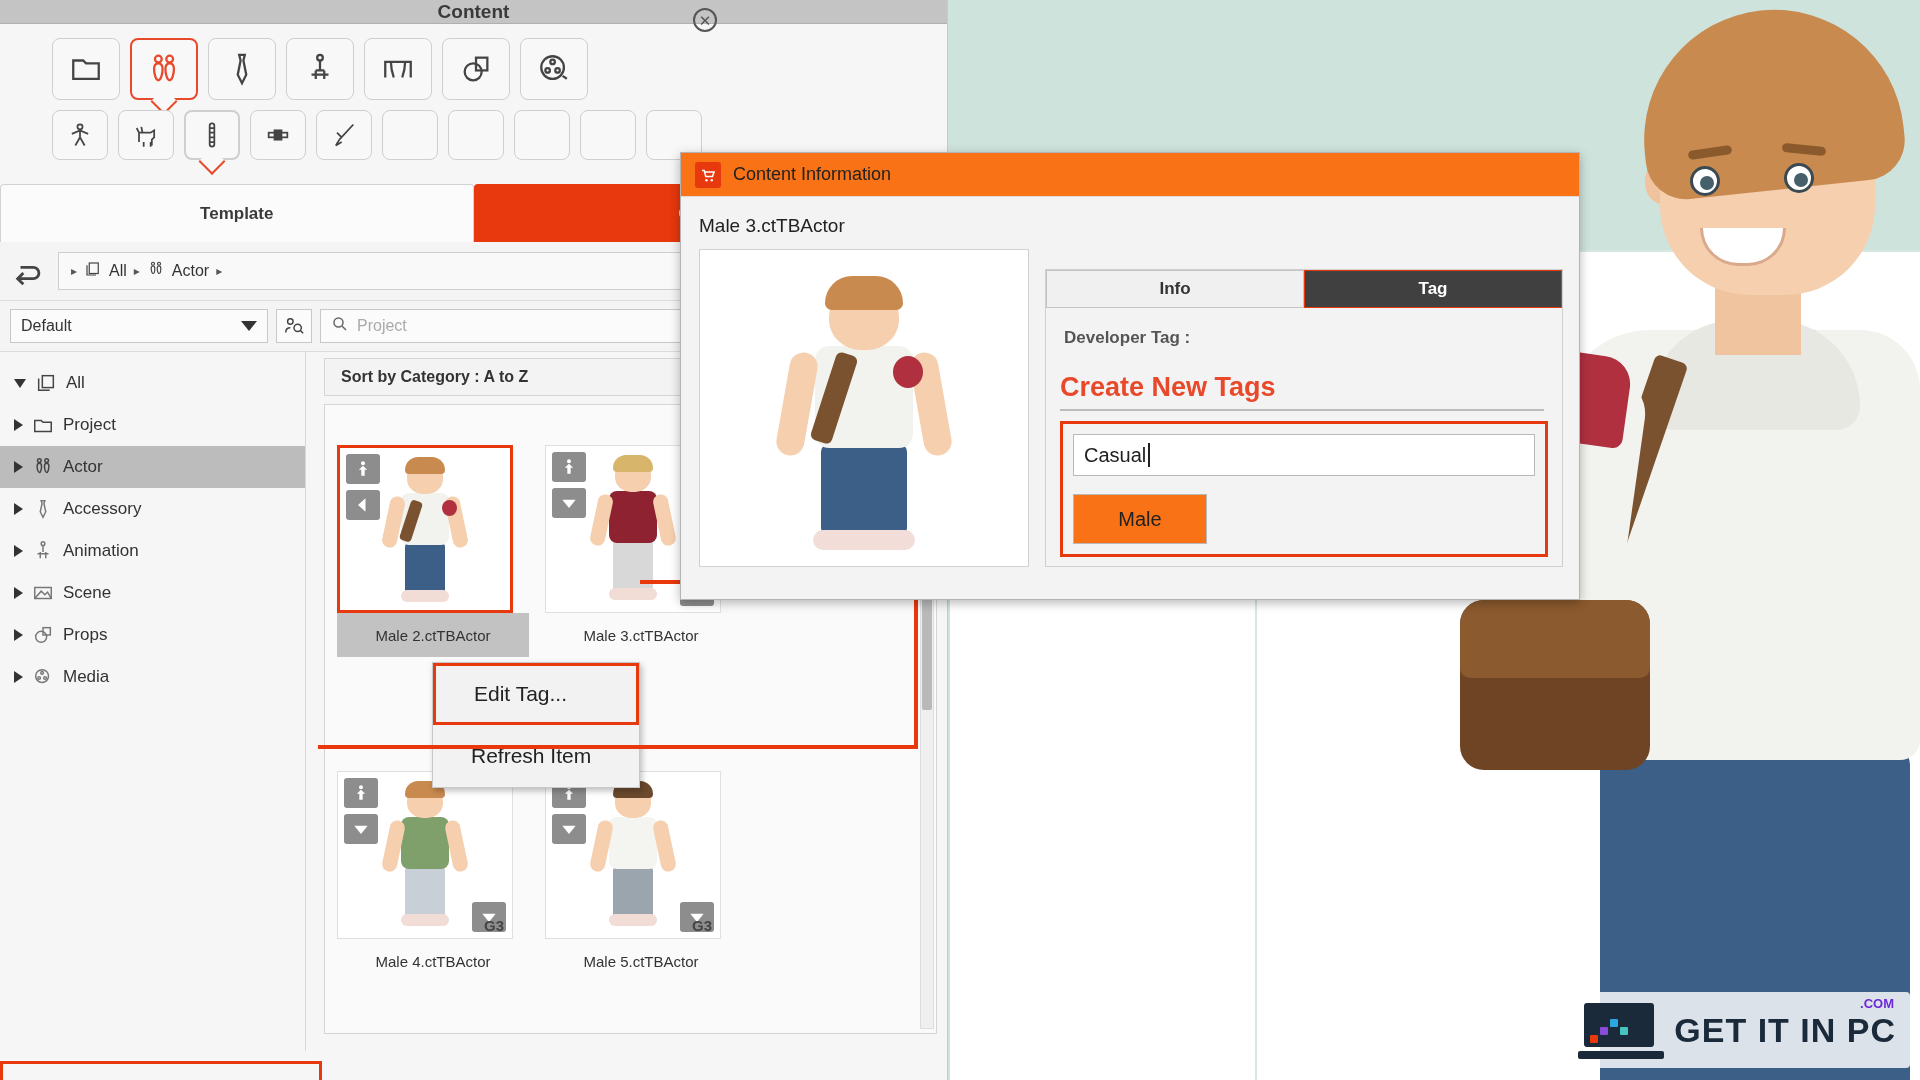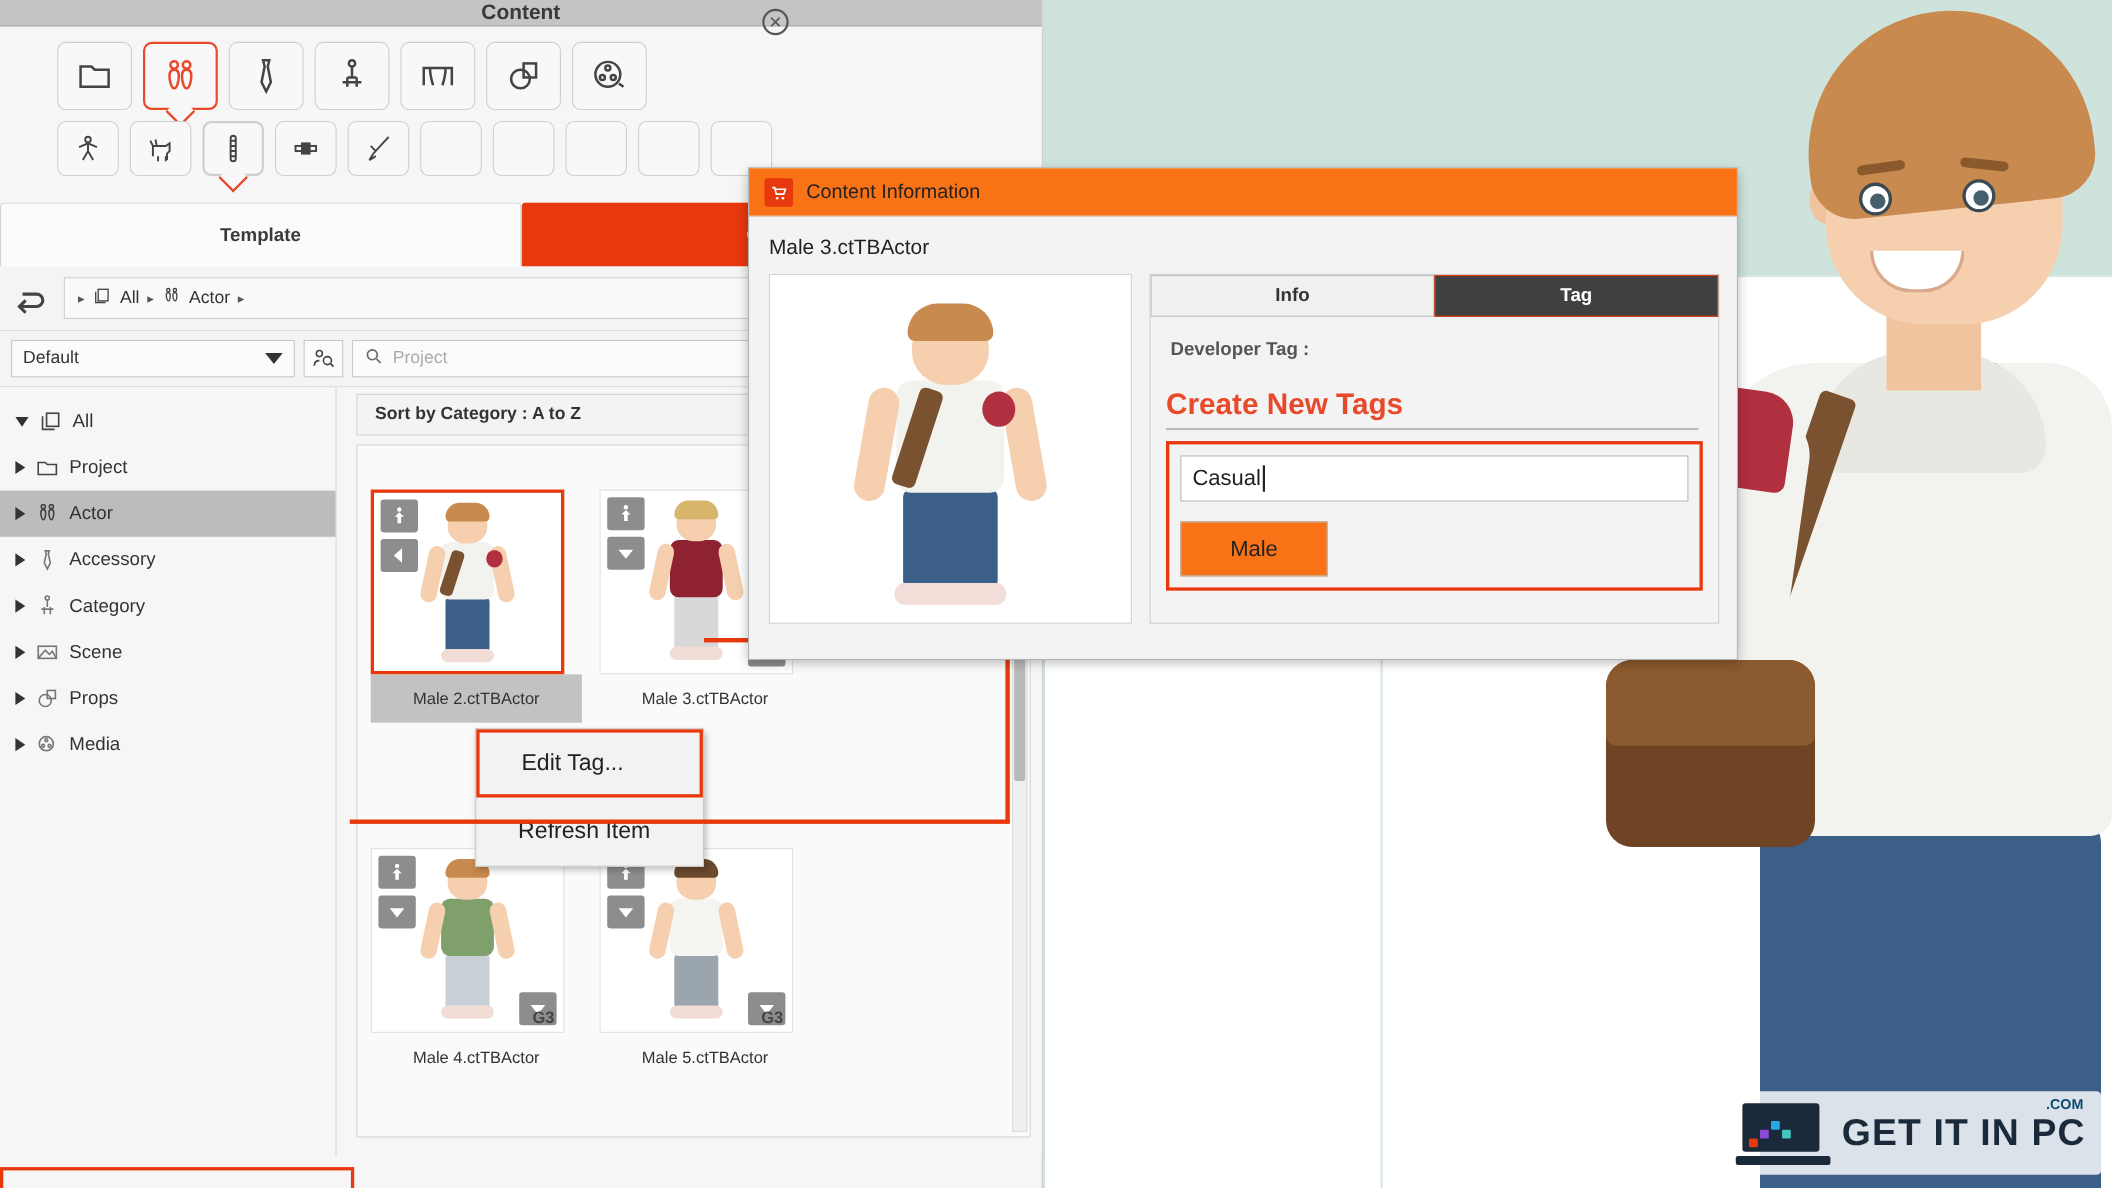--- a/index.html
+++ b/index.html
@@ -311,21 +311,21 @@
   .pv-arm.r { right: 14px; transform: rotate(-10deg); }
   .pv-strap { position: absolute; left: 54px; top: 76px; width: 22px; height: 92px;
               background: #7a5230; transform: rotate(18deg); border-radius: 6px; }
   .pv-patch { position: absolute; right: 36px; top: 80px; width: 30px; height: 32px;
               background: #b03040; border-radius: 50%; }
   .pv-legs { position: absolute; left: 52px; top: 168px; width: 86px; height: 92px;
              background: #3b5f86; border-radius: 8px; }
   .pv-shoes { position: absolute; left: 44px; top: 254px; width: 102px; height: 20px;
               background: #f2ddd8; border-radius: 10px; }
 
-  .tagpane { flex: 1; border: 1px solid #cfcfcf; background: #f3f3f3; }
+  .tagpane { flex: 1; border: 1px solid #cfcfcf; background: #f3f3f3; margin-top: 20px; }
   .dlg-tabs { display: flex; height: 38px; }
   .dlg-tab {
     flex: 1; display: flex; align-items: center; justify-content: center;
     font-size: 17px; font-weight: bold; color: #333;
     background: #f0f0f0; border: 1px solid #c4c4c4;
   }
   .dlg-tab.active { background: #404040; color: #fff; border-color: #e8380d; }
   .dev-tag { font-size: 17px; font-weight: bold; color: #555; padding: 20px 0 0 18px; }
   .create-new {
     font-size: 27px; font-weight: bold; color: #e8492a; padding: 24px 0 6px 14px;
@@ -353,21 +353,21 @@
     display: flex; align-items: center; gap: 10px;
     background: rgba(255,255,255,.82); padding: 6px 14px 6px 8px; border-radius: 4px;
   }
   .wm-laptop { width: 86px; height: 58px; position: relative; }
   .wm-screen { position: absolute; left: 6px; top: 2px; width: 70px; height: 44px;
                background: #1b2a3a; border-radius: 3px; }
   .wm-base { position: absolute; left: 0; bottom: 0; width: 86px; height: 8px;
              background: #1b2a3a; border-radius: 2px; }
   .wm-dot { position: absolute; width: 8px; height: 8px; border-radius: 1px; }
   .wm-text { font-size: 34px; font-weight: bold; color: #1b2a3a; letter-spacing: 1px; }
-  .wm-com { font-size: 13px; font-weight: bold; color: #0c4a6e;
+  .wm-com { font-size: 13px; font-weight: bold; color: #6d28d9;
             position: absolute; right: 16px; top: 4px; }
 </style>
 </head>
 <body>
 
 <div id="root">
 
   <div class="bg-white-board"></div>
   <div class="bg-mint-top"></div>
   <div class="bg-line-v" style="left:1255px;top:250px;height:830px;"></div>
@@ -601,21 +601,21 @@
           <span>Accessory</span>
         </div>
         <div class="tree-item indent">
           <span class="tri"></span>
           <span class="tree-icon">
             <svg viewBox="0 0 24 24" fill="none" stroke="#777" stroke-width="1.6">
                 <circle cx="12" cy="4" r="2"></circle>
                 <path d="M12 6v7M6 15h12M9 13v7M15 13v7"></path>
               </svg>
           </span>
-          <span>Category</span>
+          <span>Animation</span>
         </div>
         <div class="tree-item indent">
           <span class="tri"></span>
           <span class="tree-icon">
             <svg viewBox="0 0 24 24" fill="none" stroke="#777" stroke-width="1.6">
                 <rect x="3" y="6" width="18" height="12"></rect>
                 <path d="M3 18l7-8 4 4 3-3 4 7"></path>
               </svg>
           </span>
           <span>Scene</span>

